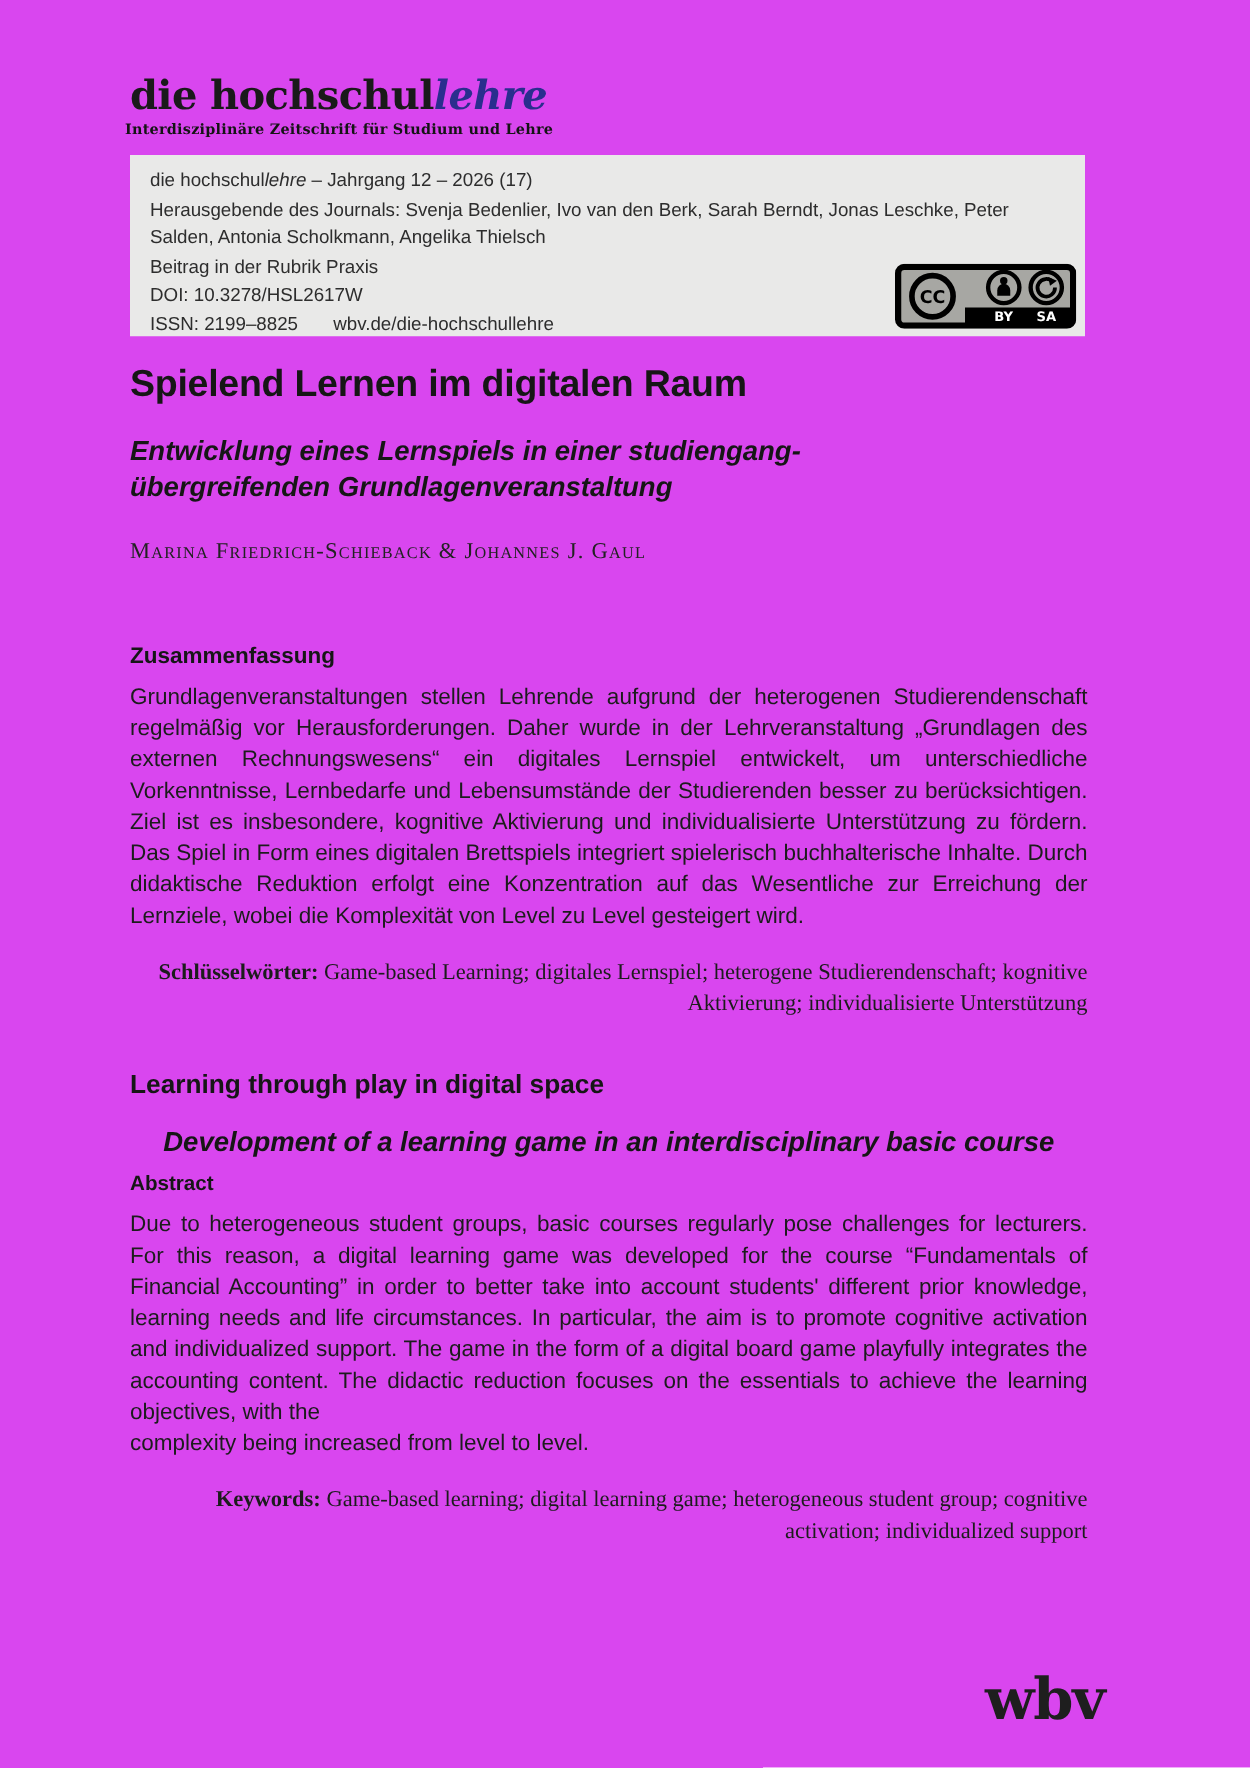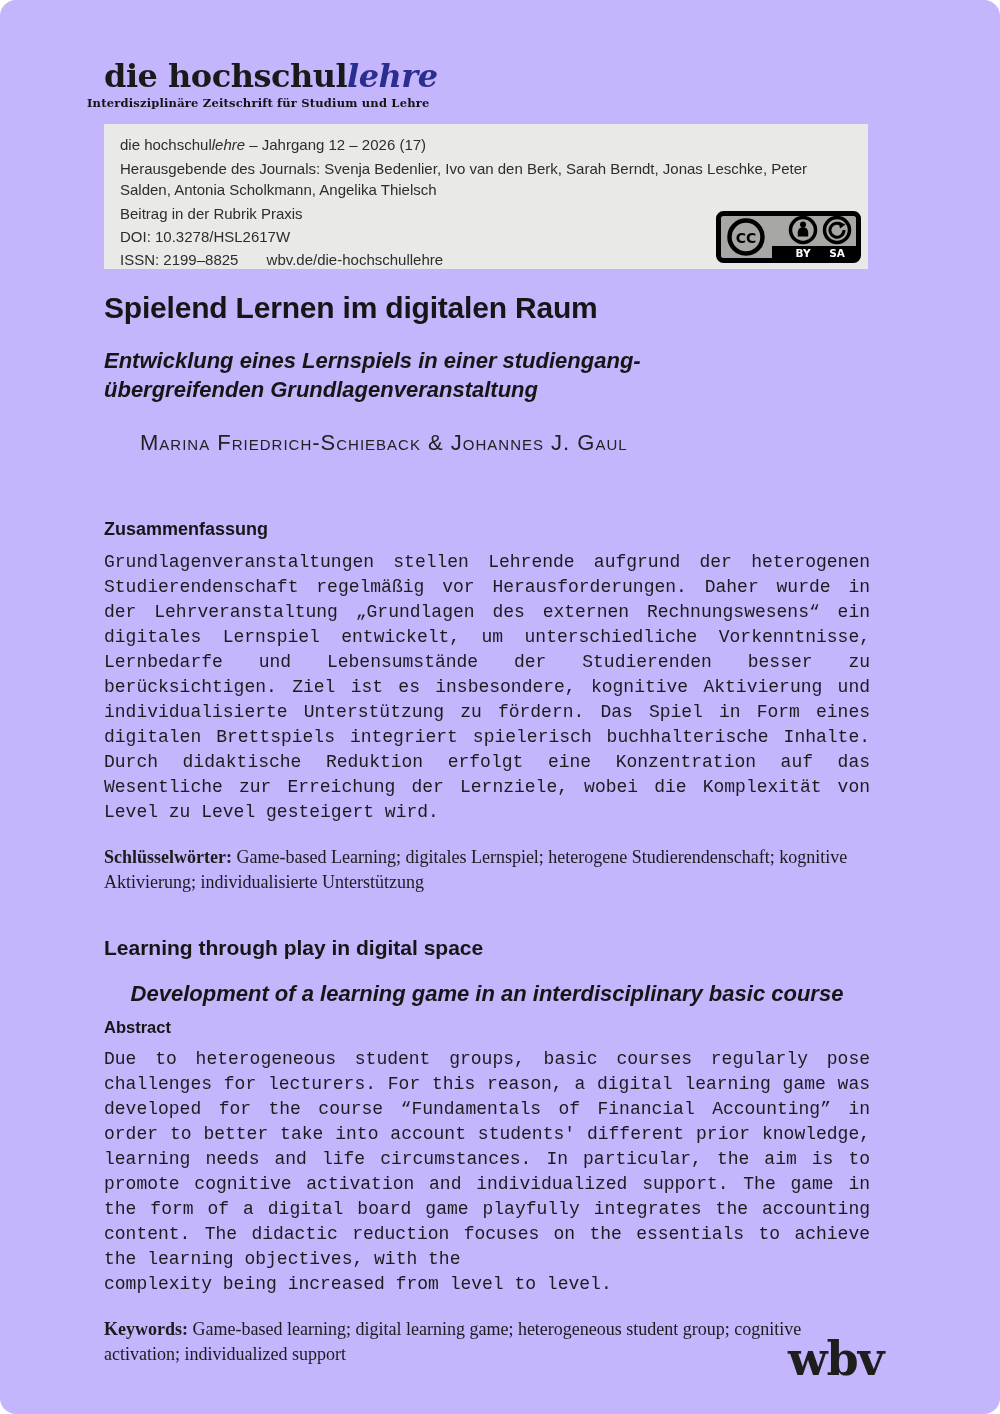--- a/index.html
+++ b/index.html
@@ -1,28 +1,28 @@
 <!DOCTYPE html>
 <html lang="de"><head>
 <meta charset="utf-8">
 <style>
   * { margin:0; padding:0; box-sizing:border-box; }
   html,body { background:#ffffff; }
   .page {
-    position:relative; width:1000px; height:1414px; background:#c4b5fd;
-    font-family:"Liberation Sans", sans-serif; color:#1c1c1c; overflow:hidden;border-radius:16px;
+    position:relative; width:1000px; height:1414px; background:#d946ef;
+    font-family:"Liberation Sans", sans-serif; color:#1c1c1c; overflow:hidden;
   }
 
   
   .logo { position:absolute; left:104px; top:60px;
     font-family:"DejaVu Serif", serif; font-weight:bold; font-size:32px;
     letter-spacing:-0.5px; line-height:1; white-space:nowrap; }
   .logo .lg-black { color:#1a1a1a; }
   .logo .lg-blue  { font-style:italic; }
-  .logo-tagline { position:absolute; left:87px; top:96px;
+  .logo-tagline { position:absolute; left:100px; top:96px;
     font-family:"DejaVu Serif", serif; font-weight:bold; font-size:11.5px;
     color:#141414; letter-spacing:0.2px; white-space:nowrap; }
 
   
   .header-box { position:absolute; left:104px; top:124px; width:764px; height:145px;
     background:#e9e9e8; padding:10px 12px 0 16px; font-size:15px; color:#2d2d2d;
     line-height:21px; }
   .hb-row { margin-bottom:2px; }
   .hb-journal { margin-bottom:3px; }
   .hb-editors { width:700px; margin-bottom:3px; }
@@ -31,27 +31,27 @@
 
   
   .cc-badge { position:absolute; left:716px; top:211px; width:172px; height:52px; }
 
   
   .content { position:absolute; left:104px; top:290px; width:766px; }
   .title-de { font-size:30px; font-weight:bold; letter-spacing:-0.2px;
     line-height:36px; margin-bottom:20px; color:#161616; }
   .subtitle-de { font-size:22px; font-weight:bold; font-style:italic;
     line-height:29px; margin-bottom:26px; color:#161616; }
-  .authors { font-family:Liberation Sans, sans-serif; font-variant:small-caps;
-    font-size:22px; letter-spacing:1px; color:#222; margin-bottom:62px;margin-left:36px; }
+  .authors { font-family:Liberation Serif, serif; font-variant:small-caps;
+    font-size:18px; letter-spacing:1px; color:#222; margin-bottom:62px; }
   .sec-head { font-size:18px; font-weight:bold; line-height:22px; margin-bottom:10px; color:#161616; }
-  .body-p { font-family:Liberation Mono, monospace; font-size:18px; line-height:25px;
+  .body-p { font-family:Liberation Sans, sans-serif; font-size:18px; line-height:25px;
     text-align:justify; color:#1c1c1c; margin-bottom:20px; hyphens:auto; }
   .kw-p { font-family:"Liberation Serif", serif; font-size:18px; line-height:25px;
-    color:#1c1c1c; margin-bottom:40px; }
+    color:#1c1c1c; margin-bottom:40px;text-align:right; }
   .kw-label { font-weight:bold; }
   .title-en { font-size:21px; font-weight:bold; line-height:26px; margin-bottom:22px; color:#161616; }
   .subtitle-en { font-size:22px; font-weight:bold; font-style:italic;
     line-height:22px; margin-bottom:12px; color:#161616;text-align:center; }
   .abs-head { font-size:16.5px; font-weight:bold; line-height:20px; margin-bottom:10px; color:#161616; }
   .kw-p.last { margin-bottom:0; }
 
   
   .publisher { position:absolute; left:788px; top:1336px;
     font-family:"DejaVu Serif", serif; font-weight:bold; font-size:46px;

